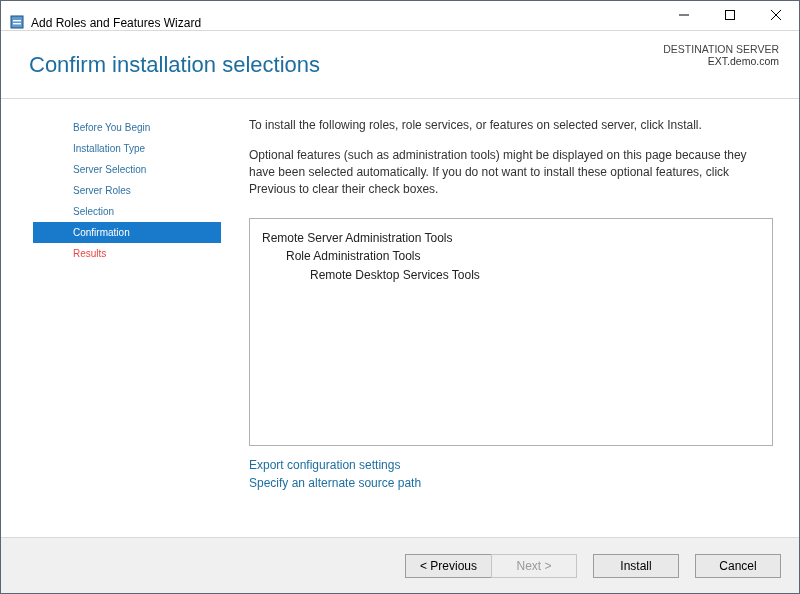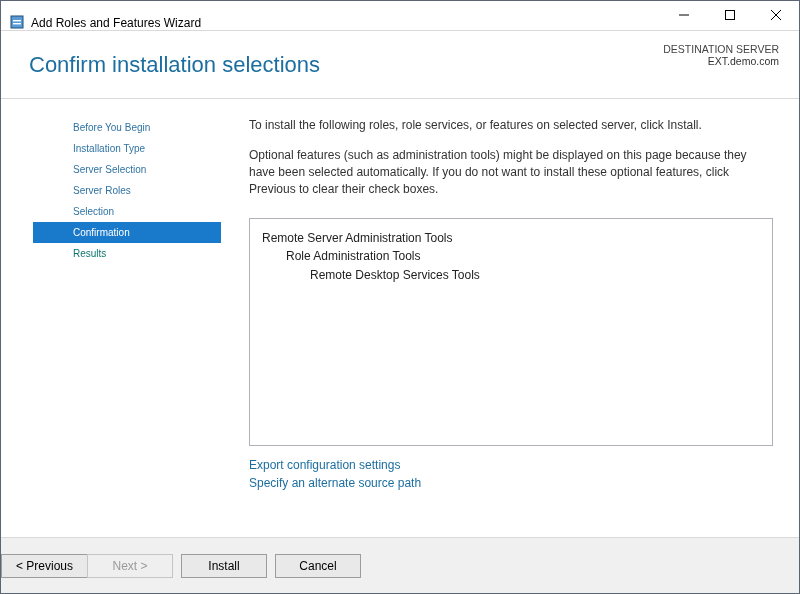--- a/index.html
+++ b/index.html
@@ -68,21 +68,21 @@
     .nav-item {
       padding: 5px 0 5px 40px;
       color: #2f73a4;
       cursor: pointer;
     }
     .nav-item.selected {
       background: #1979ca;
       color: #fff;
     }
     .nav-item.disabled {
-      color: #0f766e;
+      color: #ef4444;
     }
     .main {
       flex: 1;
       padding: 18px 26px 0 28px;
       font-size: 12px;
       color: #333;
     }
     .instr { margin-bottom: 14px; line-height: 1.35; }
     .checkbox-row {
       display: flex;
@@ -107,22 +107,23 @@
     .indent-1 { padding-left: 24px; }
     .indent-2 { padding-left: 48px; }
     .links { margin-top: 10px; }
     .link { color: #1c6ea0; cursor: pointer; line-height: 1.5; }
     .footer {
       height: 56px;
       border-top: 1px solid #d9d9d9;
       background: #f0f0f0;
       display: flex;
       align-items: center;
+      justify-content: flex-end;
       padding-right: 18px;
-      gap: 8px;
+      gap: 16px;
     }
     .btn {
       min-width: 86px;
       height: 24px;
       border: 1px solid #9c9c9c;
       background: #e9e9e9;
       font-size: 12px;
       color: #000;
       display: flex;
       align-items: center;

